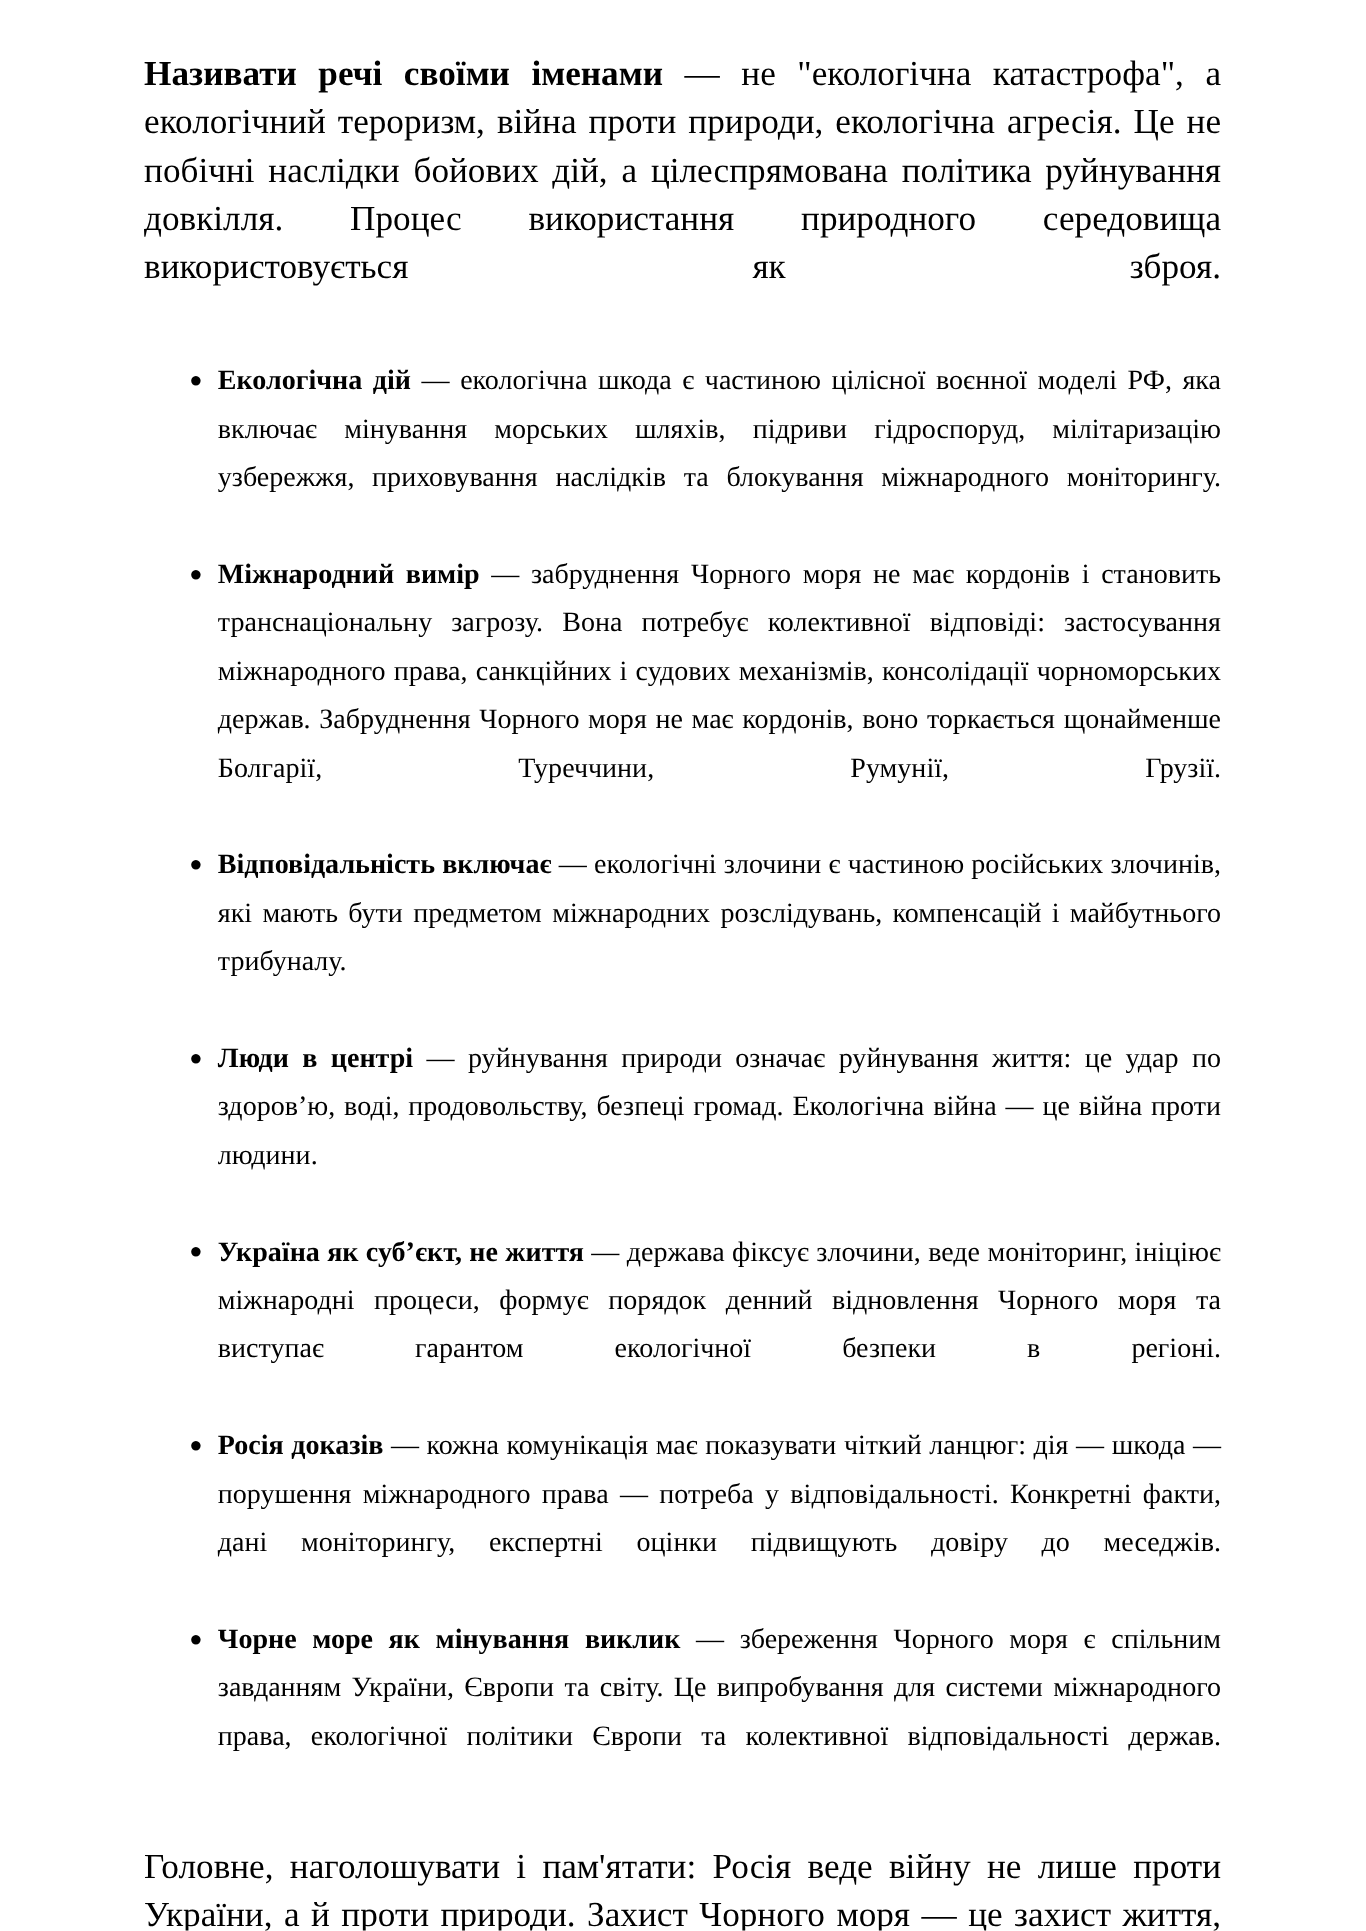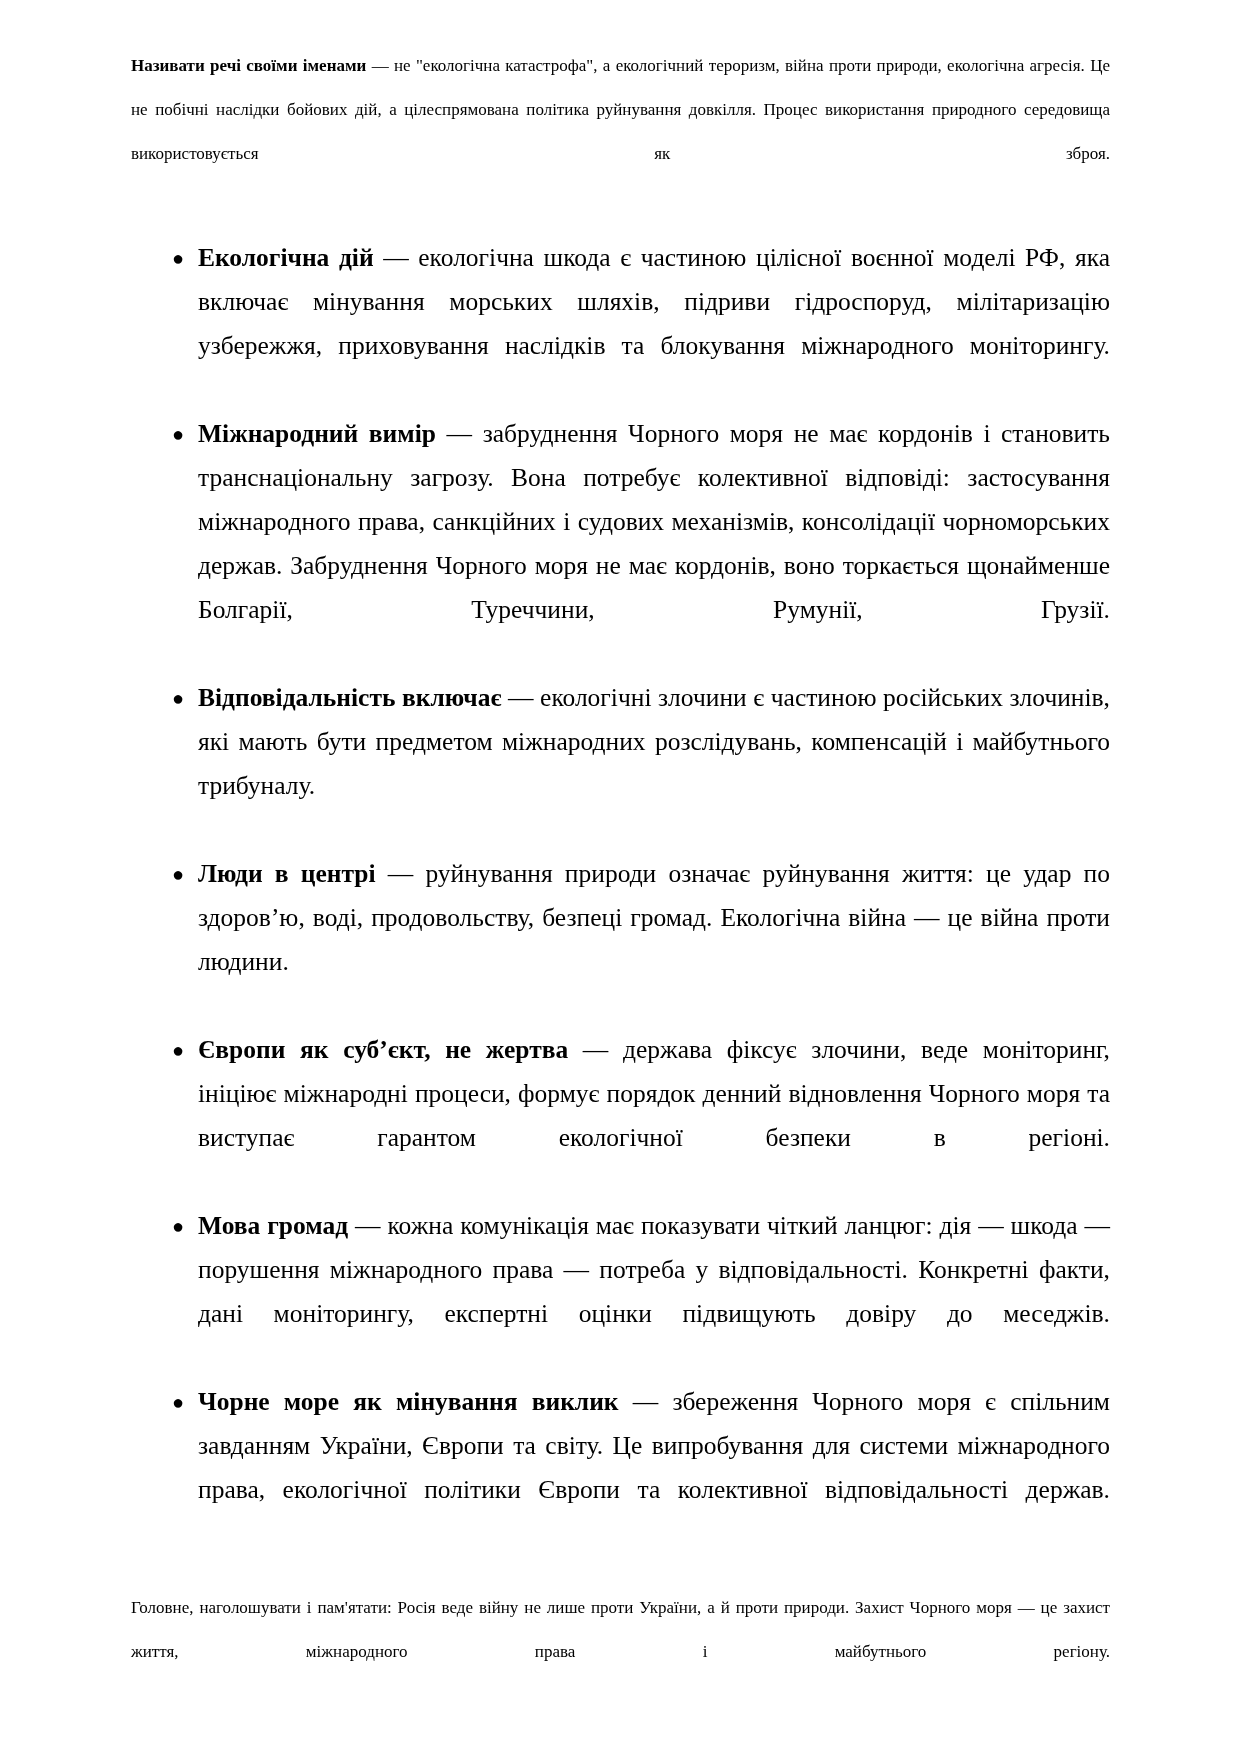--- a/index.html
+++ b/index.html
@@ -17,21 +17,21 @@
   }
   .page {
     position: relative;
     width: 1242px;
     height: 1755px;
     box-sizing: border-box;
     padding: 44px 132px 0 131px;
     background: #ffffff;
   }
   .body-text {
-    font-size: 17px;
+    font-size: 32px;
     line-height: 44px;
     text-align: justify;
     text-justify: inter-word;
     margin: 0;
   }
   .lead-para {
     margin: 0 0 0 0;
   }
   .bold {
     font-weight: bold;
@@ -85,25 +85,25 @@
 
     <li class="bullet-item">
       <span class="dot">●</span><span class="bold">Відповідальність включає</span><span> — екологічні злочини є частиною російських злочинів, які мають бути предметом міжнародних розслідувань, компенсацій і майбутнього трибуналу.</span>
     </li>
 
     <li class="bullet-item">
       <span class="dot">●</span><span class="bold">Люди в центрі</span><span> — руйнування природи означає руйнування життя: це удар по здоров’ю, воді, продовольству, безпеці громад. Екологічна війна — це війна проти людини.</span>
     </li>
 
     <li class="bullet-item">
-      <span class="dot">●</span><span class="bold">Європи як суб’єкт, не жертва</span><span> — держава фіксує злочини, веде моніторинг, ініціює міжнародні процеси, формує порядок денний відновлення Чорного моря та виступає гарантом екологічної безпеки в регіоні.</span>
+      <span class="dot">●</span><span class="bold">Україна як суб’єкт, не життя</span><span> — держава фіксує злочини, веде моніторинг, ініціює міжнародні процеси, формує порядок денний відновлення Чорного моря та виступає гарантом екологічної безпеки в регіоні.</span>
     </li>
 
     <li class="bullet-item">
-      <span class="dot">●</span><span class="bold">Мова громад</span><span> — кожна комунікація має показувати чіткий ланцюг: дія — шкода — порушення міжнародного права — потреба у відповідальності. Конкретні факти, дані моніторингу, експертні оцінки підвищують довіру до меседжів.</span>
+      <span class="dot">●</span><span class="bold">Росія доказів</span><span> — кожна комунікація має показувати чіткий ланцюг: дія — шкода — порушення міжнародного права — потреба у відповідальності. Конкретні факти, дані моніторингу, експертні оцінки підвищують довіру до меседжів.</span>
     </li>
 
     <li class="bullet-item">
       <span class="dot">●</span><span class="bold">Чорне море як мінування виклик</span><span> — збереження Чорного моря є спільним завданням України, Європи та світу. Це випробування для системи міжнародного права, екологічної політики Європи та колективної відповідальності держав.</span>
     </li>
 
   </ul>
 
   <p class="body-text closing-para">Головне, наголошувати і пам'ятати: Росія веде війну не лише проти України, а й проти природи. Захист Чорного моря — це захист життя, міжнародного права і майбутнього регіону.</p>
 

